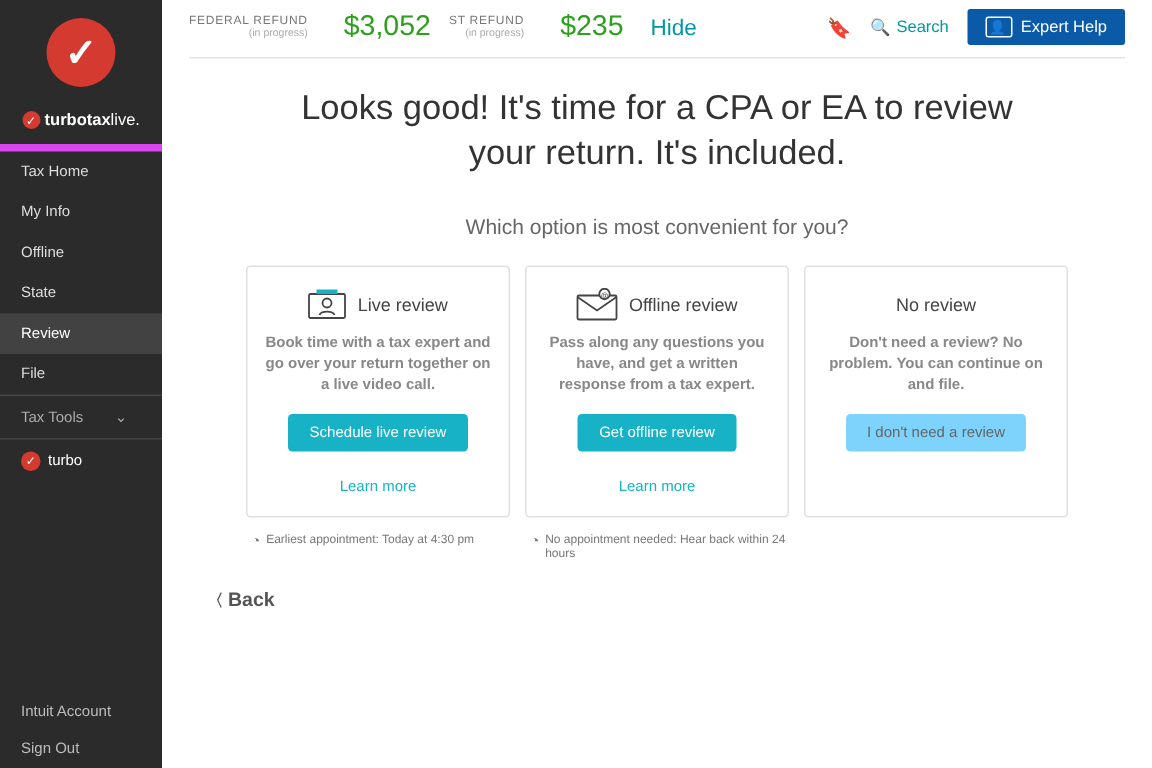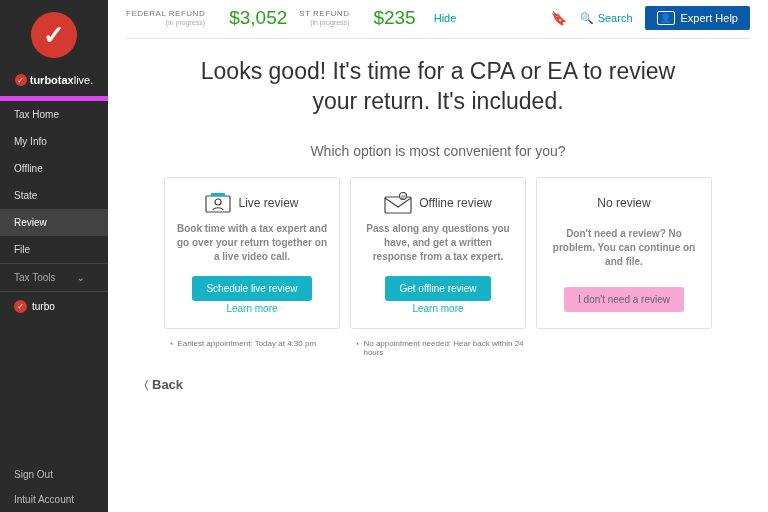--- a/index.html
+++ b/index.html
@@ -20,39 +20,39 @@
   .sidebar-spacer { flex: 1; }
   .foot-item { padding: 7px 14px; color: #bbb; cursor: pointer; }
   
   .main { flex: 1; display: flex; flex-direction: column; height: 512px; }
   .topbar { display: flex; align-items: center; padding: 6px 18px 0 18px; gap: 12px; font-size: 9px; color: #888; }
   .refund-block { display: flex; flex-direction: column; line-height: 1.1; }
   .refund-label { font-size: 8px; letter-spacing: 0.5px; color: #777; }
   .refund-prog { font-size: 7px; color: #aaa; }
   .refund-amt { font-size: 19px; color: #2ca01c; font-weight: 400; margin-left: 4px; }
   .refund-group { display: flex; align-items: center; gap: 20px; text-align: right; }
-  .hide-link { color: #0097a7; font-size: 11px; cursor: pointer; margin-left: 6px; }
+  .hide-link { color: #0097a7; font-size: 15px; cursor: pointer; margin-left: 6px; }
   .top-spacer { flex: 1; }
   .bookmark { color: #0097a7; font-size: 13px; cursor: pointer; }
   .search-grp { display: flex; align-items: center; gap: 4px; color: #0097a7; font-size: 11px; cursor: pointer; }
   .expert-btn { background: #0a5aa8; color: #fff; padding: 5px 12px; font-size: 11px; border-radius: 2px; display: flex; align-items: center; gap: 6px; cursor: pointer; }
   .expert-icon { width: 18px; height: 14px; border: 1px solid #fff; border-radius: 2px; display: flex; align-items: center; justify-content: center; font-size: 9px; }
   .divider { border-top: 1px solid #e3e3e3; margin: 8px 18px 0; }
   
   .content { padding: 18px 30px 0; text-align: center; overflow: hidden; }
   .headline { font-size: 23px; font-weight: 400; color: #333; line-height: 1.3; max-width: 520px; margin: 0 auto 26px; }
   .subhead { font-size: 14px; color: #666; margin-bottom: 18px; }
   
   .cards { display: flex; gap: 10px; justify-content: center; }
-  .card { width: 176px; border: 1px solid #e0e0e0; border-radius: 3px; padding: 14px 10px 14px; display: flex; flex-direction: column; align-items: center; justify-content: space-between; }
+  .card { width: 176px; border: 1px solid #e0e0e0; border-radius: 3px; padding: 14px 10px 14px; display: flex; flex-direction: column; align-items: center; }
   .card-icon-row { display: flex; align-items: center; gap: 7px; margin-bottom: 8px; }
   .card-title { font-size: 12px; color: #444; }
   .card-desc { font-size: 10px; color: #888; line-height: 1.4; margin-bottom: 12px; min-height: 40px; font-weight: bold; }
-  .card-btn { background: #17b2c6; color: #fff; border: none; padding: 7px 14px; font-size: 10px; border-radius: 3px; cursor: pointer; margin-bottom: 2px; }
-  .card-btn.grey { background: #f9a8d4; color: #666; }
+  .card-btn { background: #17b2c6; color: #fff; border: none; padding: 7px 14px; font-size: 10px; border-radius: 3px; cursor: pointer; margin-bottom: 18px; }
+  .card-btn.grey { background: #7dd3fc; color: #666; }
   .learn { color: #17b2c6; font-size: 10px; cursor: pointer; }
   .card-icon svg { display: block; }
   
   .footnotes { display: flex; gap: 10px; justify-content: center; margin-top: 10px; font-size: 8px; color: #777; }
   .fn { width: 176px; text-align: left; display: flex; gap: 4px; padding-left: 4px; }
   .fn-bullet { font-size: 9px; }
   
   .back-row { padding: 18px 30px 12px; text-align: left; }
   .back-link { color: #555; font-size: 13px; cursor: pointer; font-weight: bold; }
   .chev { font-size: 11px; margin-right: 3px; }
@@ -80,22 +80,22 @@
   <div class="nav-tools">
     <span>Tax Tools</span>
     <span>⌄</span>
   </div>
   <div class="nav-sep"></div>
   <div class="turbo-row">
     <span class="turbo-check">✓</span>
     <span>turbo</span>
   </div>
   <div class="sidebar-spacer"></div>
+  <div class="foot-item">Intuit Account</div>
   <div class="foot-item">Sign Out</div>
-  <div class="foot-item">Intuit Account</div>
 </div>
 
 <div class="main">
   <div class="topbar">
     <div class="refund-group">
       <div class="refund-block">
         <span class="refund-label">FEDERAL REFUND</span>
         <span class="refund-prog">(in progress)</span>
       </div>
       <span class="refund-amt">$3,052</span>

